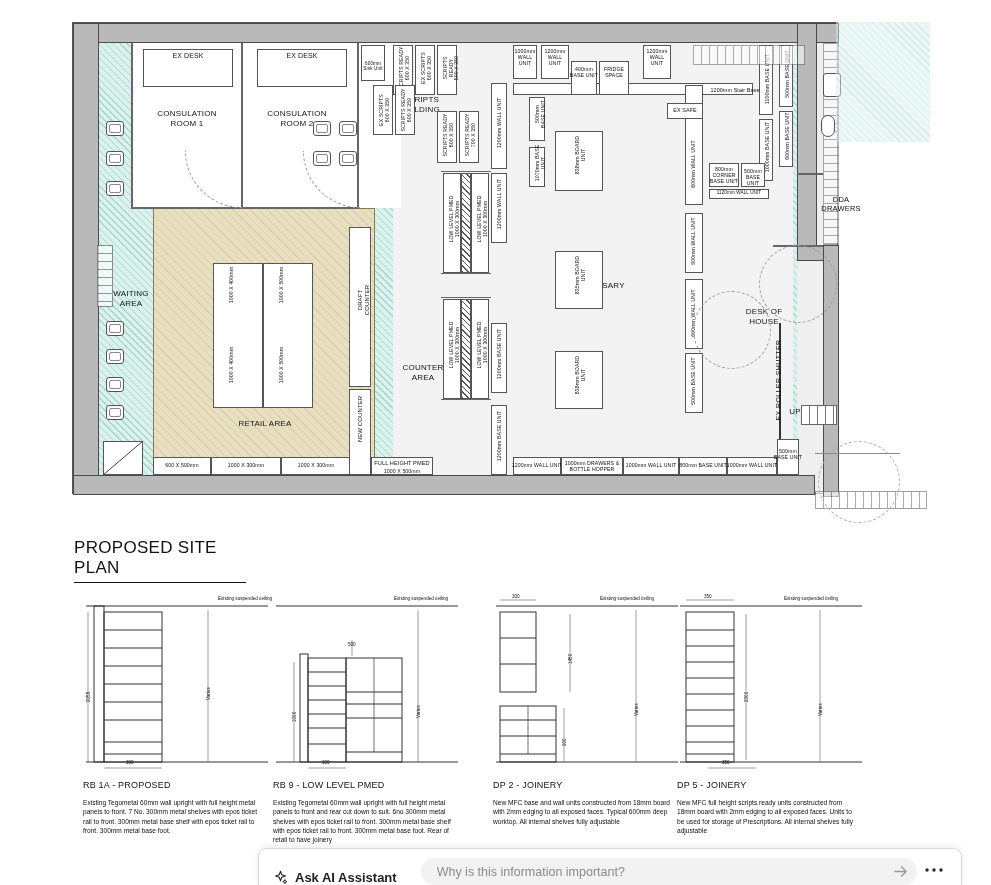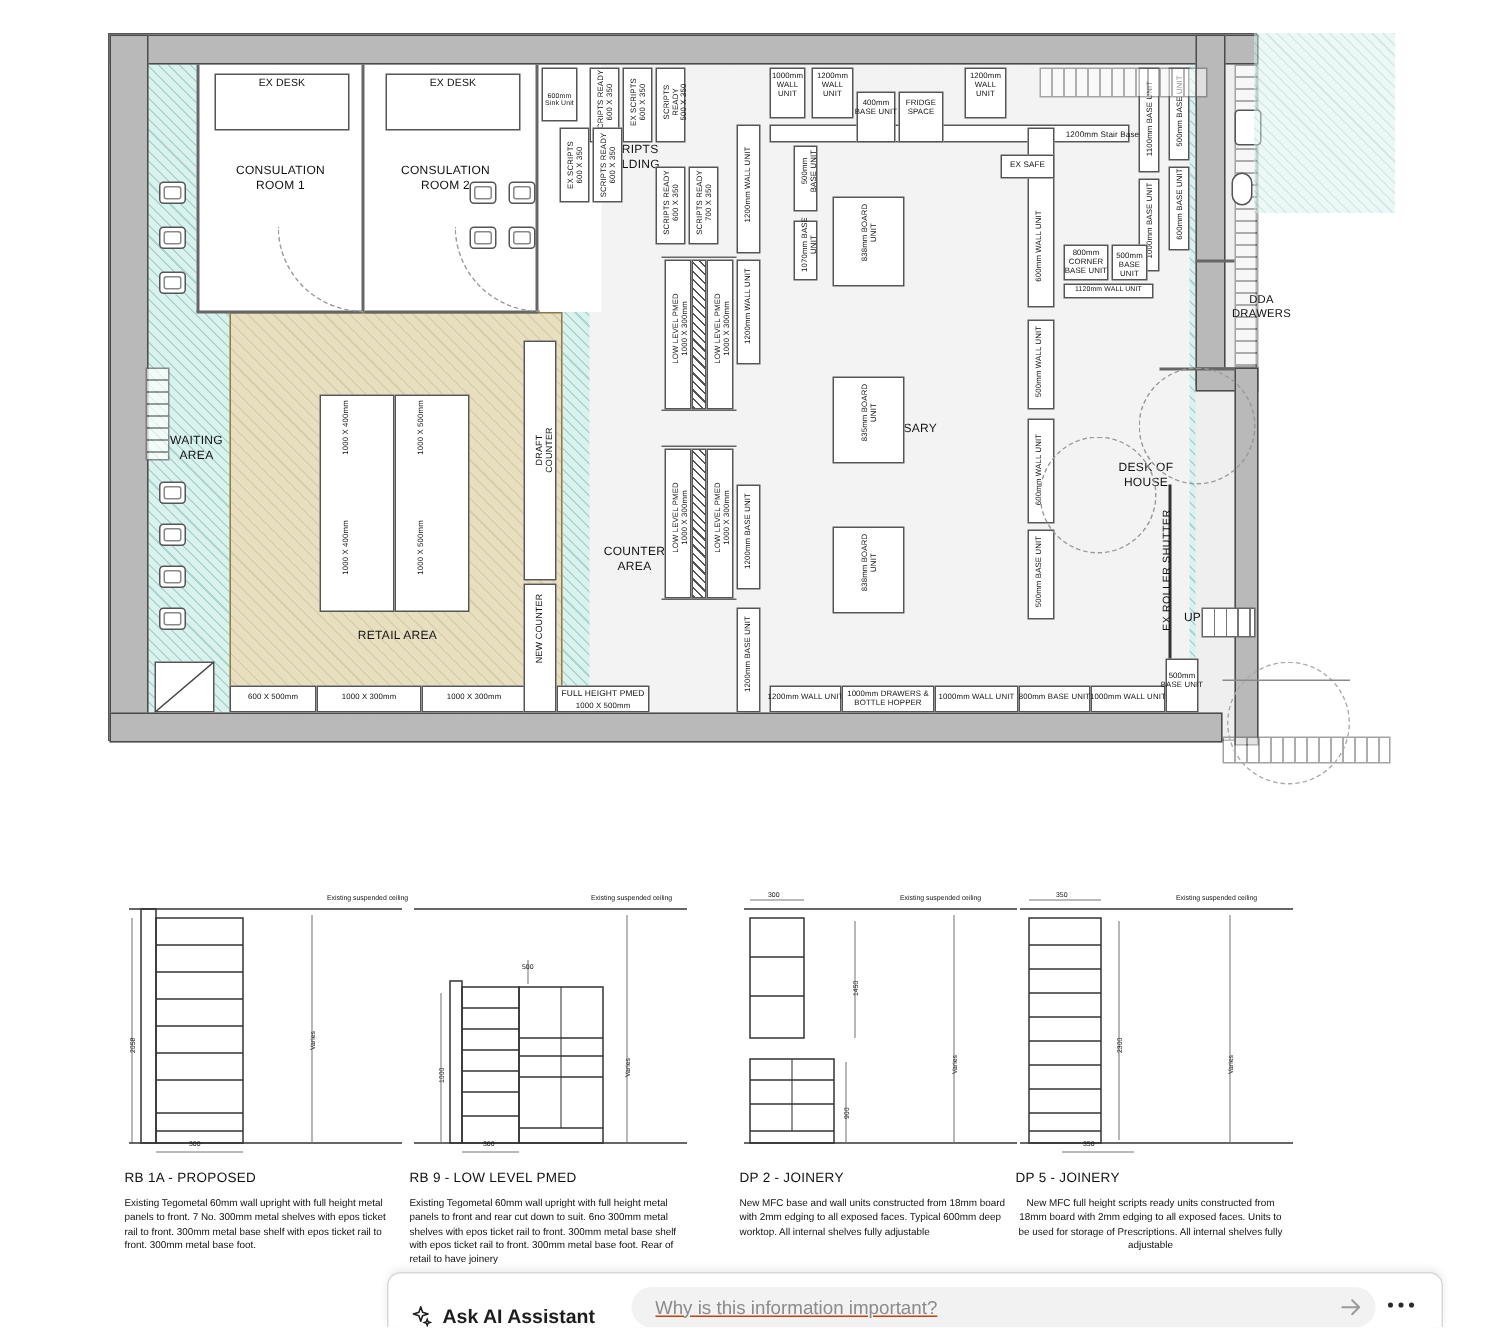--- a/index.html
+++ b/index.html
@@ -244,23 +244,22 @@
     align-items: center;
     padding: 0 6px 0 14px;
     margin-left: 14px;
   }
   .ai-input-wrap input {
     flex: 1;
     border: none;
     background: transparent;
     outline: none;
     font-size: 12.5px;
-    color: #c2410c;
+    color: #000000;
     font-family: "Liberation Sans", sans-serif;
-    text-decoration: underline;
   }
   .ai-input-wrap input::placeholder { color: #8b8b8b; }
   .send-btn {
     width: 22px; height: 22px;
     display: flex; align-items: center; justify-content: center;
     color: #9a9a9a;
     font-size: 13px;
   }
   .dots-btn {
     width: 34px; height: 30px;
@@ -517,20 +516,21 @@
 
       <div class="unit" style="left:30px;top:418px;width:40px;height:34px;"></div>
       <svg style="position:absolute;left:30px;top:418px;" width="40" height="34">
         <line x1="0" y1="34" x2="40" y2="0" stroke="#444" stroke-width="1"></line>
       </svg>
     </div>
 
     <div class="room hatch-teal" style="left:764px;top:0;width:94px;height:120px;border:none;opacity:.5;"></div>
   </div>
 
+  <div id="plan-title">PROPOSED SITE PLAN</div>
 
   <div class="elev" style="left:78px;">
     <svg class="elev-canvas" viewBox="0 0 200 185">
       <line x1="8" y1="14" x2="190" y2="14" stroke="#333" stroke-width="1"></line>
       <rect x="16" y="14" width="10" height="156" fill="none" stroke="#333" stroke-width="1"></rect>
       <rect x="26" y="20" width="58" height="150" fill="none" stroke="#333" stroke-width="1"></rect>
       <line x1="26" y1="38" x2="84" y2="38" stroke="#333" stroke-width="1"></line>
       <line x1="26" y1="56" x2="84" y2="56" stroke="#333" stroke-width="1"></line>
       <line x1="26" y1="74" x2="84" y2="74" stroke="#333" stroke-width="1"></line>
       <line x1="26" y1="92" x2="84" y2="92" stroke="#333" stroke-width="1"></line>
@@ -602,21 +602,21 @@
     </svg>
     <div class="ceil-label" style="left:112px;top:4px;">Existing suspended ceiling</div>
     <div class="dim-h" style="left:24px;top:2px;">300</div>
     <div class="dim-v" style="left:80px;top:72px;">1450</div>
     <div class="dim-v" style="left:74px;top:154px;">900</div>
     <div class="dim-v" style="left:146px;top:124px;">Varies</div>
     <div class="elev-title">DP 2 - JOINERY</div>
     <div class="elev-desc">New MFC base and wall units constructed from 18mm board with 2mm edging to all exposed faces. Typical 600mm deep worktop. All internal shelves fully adjustable</div>
   </div>
 
-  <div class="elev" style="left:672px;text-align:center;">
+  <div class="elev" style="left:672px;">
     <svg class="elev-canvas" viewBox="0 0 200 185">
       <line x1="8" y1="14" x2="190" y2="14" stroke="#333" stroke-width="1"></line>
       <rect x="14" y="20" width="48" height="150" fill="none" stroke="#333" stroke-width="1"></rect>
       <line x1="14" y1="38" x2="62" y2="38" stroke="#333" stroke-width="1"></line>
       <line x1="14" y1="54" x2="62" y2="54" stroke="#333" stroke-width="1"></line>
       <line x1="14" y1="70" x2="62" y2="70" stroke="#333" stroke-width="1"></line>
       <line x1="14" y1="86" x2="62" y2="86" stroke="#333" stroke-width="1"></line>
       <line x1="14" y1="102" x2="62" y2="102" stroke="#333" stroke-width="1"></line>
       <line x1="14" y1="118" x2="62" y2="118" stroke="#333" stroke-width="1"></line>
       <line x1="14" y1="134" x2="62" y2="134" stroke="#333" stroke-width="1"></line>

